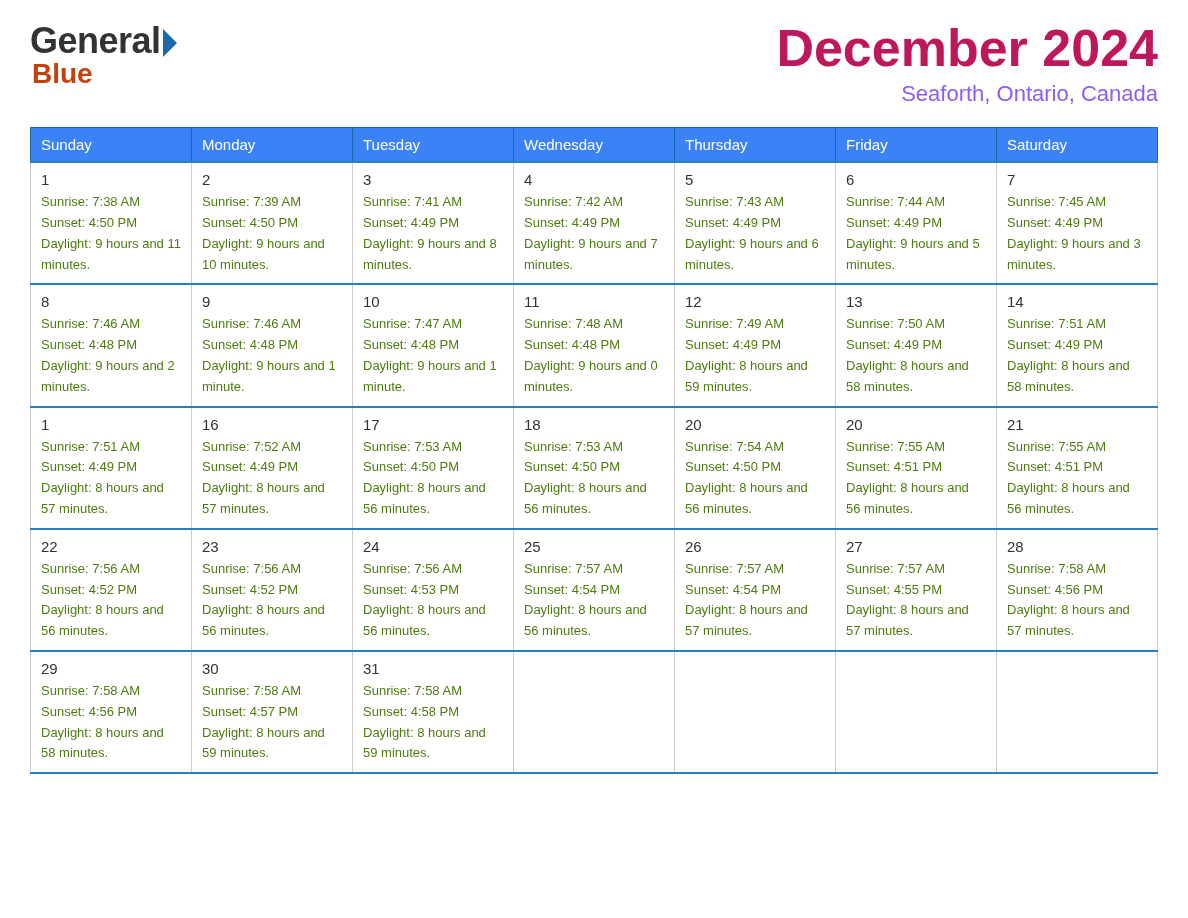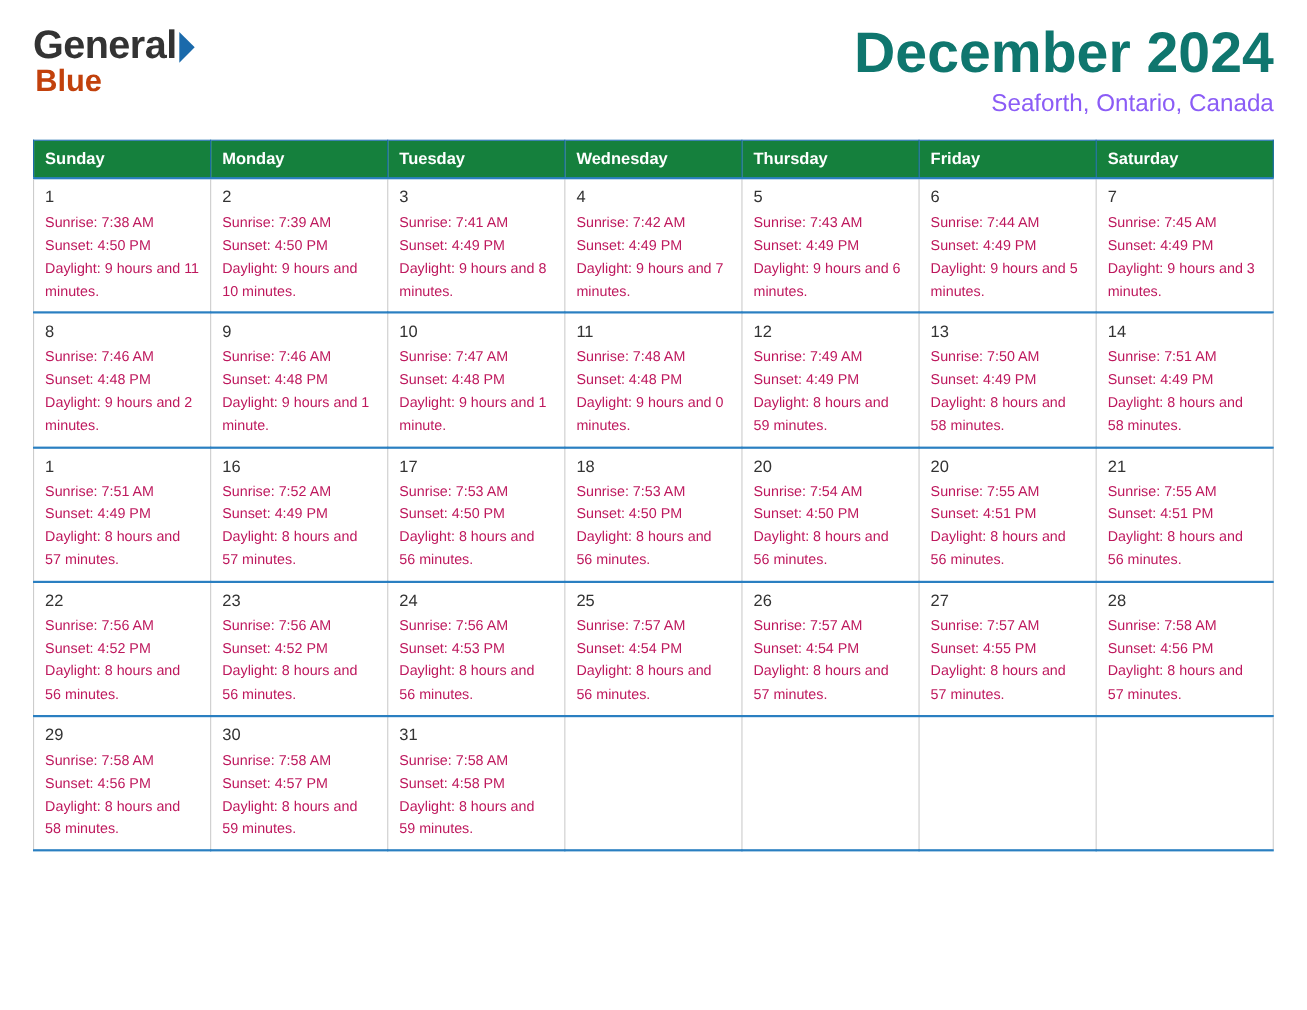--- a/index.html
+++ b/index.html
@@ -46,38 +46,38 @@
       color: #c2410c;
       margin-top: -4px;
       padding-left: 2px;
     }
     .title-section {
       text-align: right;
     }
     .main-title {
       font-size: 52px;
       font-weight: bold;
-      color: #0f766e;
+      color: #be185d;
       line-height: 1.1;
     }
     .subtitle {
       font-size: 22px;
       color: #8b5cf6;
       margin-top: 4px;
     }
     .calendar {
       width: 100%;
       border-collapse: collapse;
       border: 1px solid #aaa;
     }
     .calendar th {
-      background: #15803d;
+      background: #3b82f6;
       color: #fff;
       font-size: 15px;
-      font-weight: bold;
+      font-weight: normal;
       padding: 8px 10px;
       text-align: left;
       border: 1px solid #1a6aab;
     }
     .calendar td {
       vertical-align: top;
       padding: 8px 10px;
       border: 1px solid #ccc;
       width: 14.28%;
       min-height: 100px;
@@ -87,21 +87,21 @@
     }
     .day-number {
       font-size: 15px;
       font-weight: normal;
       display: block;
       margin-bottom: 4px;
     }
     .day-info {
       font-size: 13px;
       line-height: 1.6;
-      color: #be185d;
+      color: #4d7c0f;
     }
     .empty-cell {
       background: #fff;
     }
     tr {
       border-bottom: 2px solid #2a7fc1;
     }
   </style>
 </head>
 <body>

